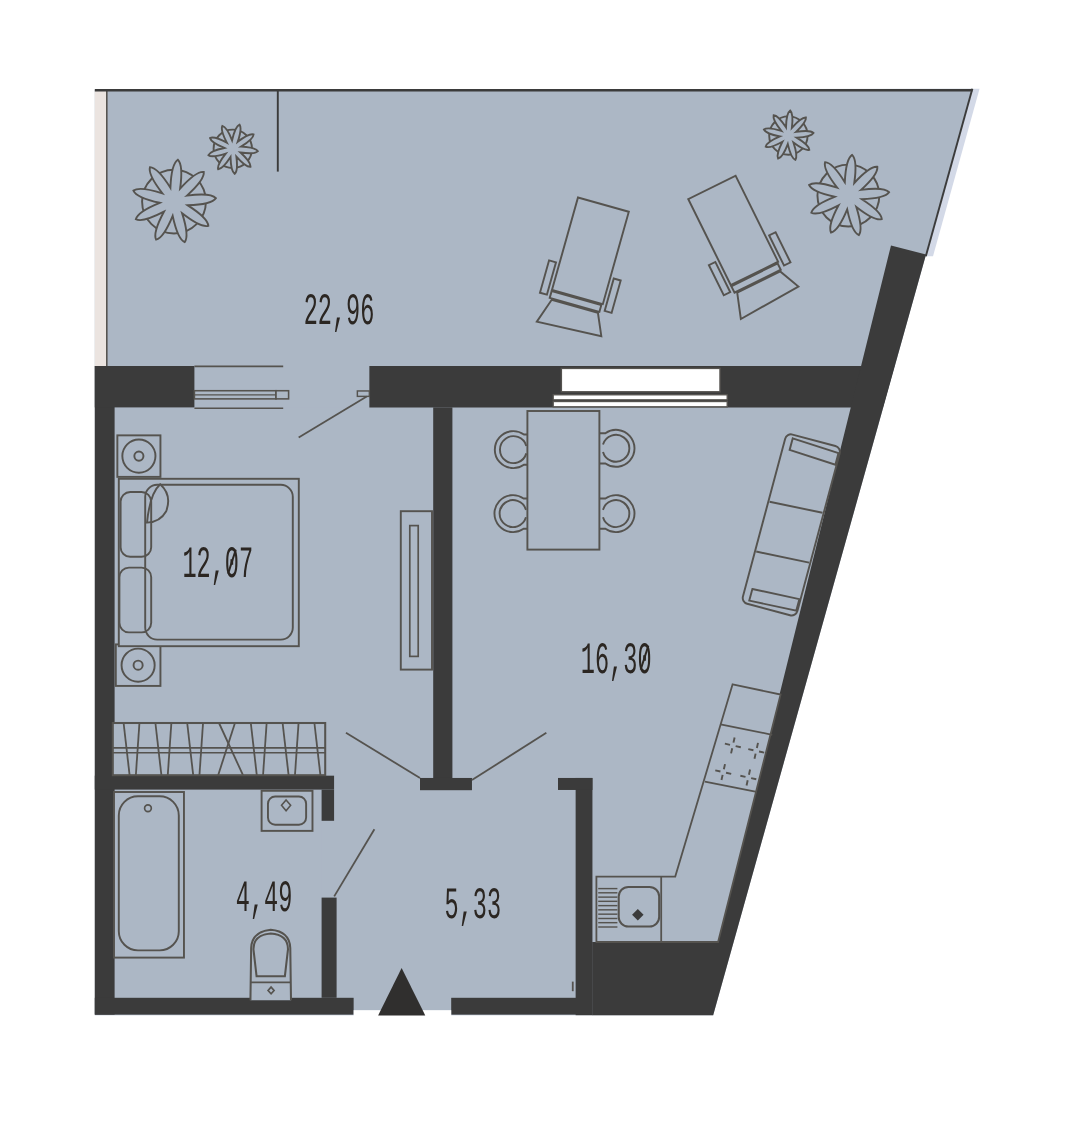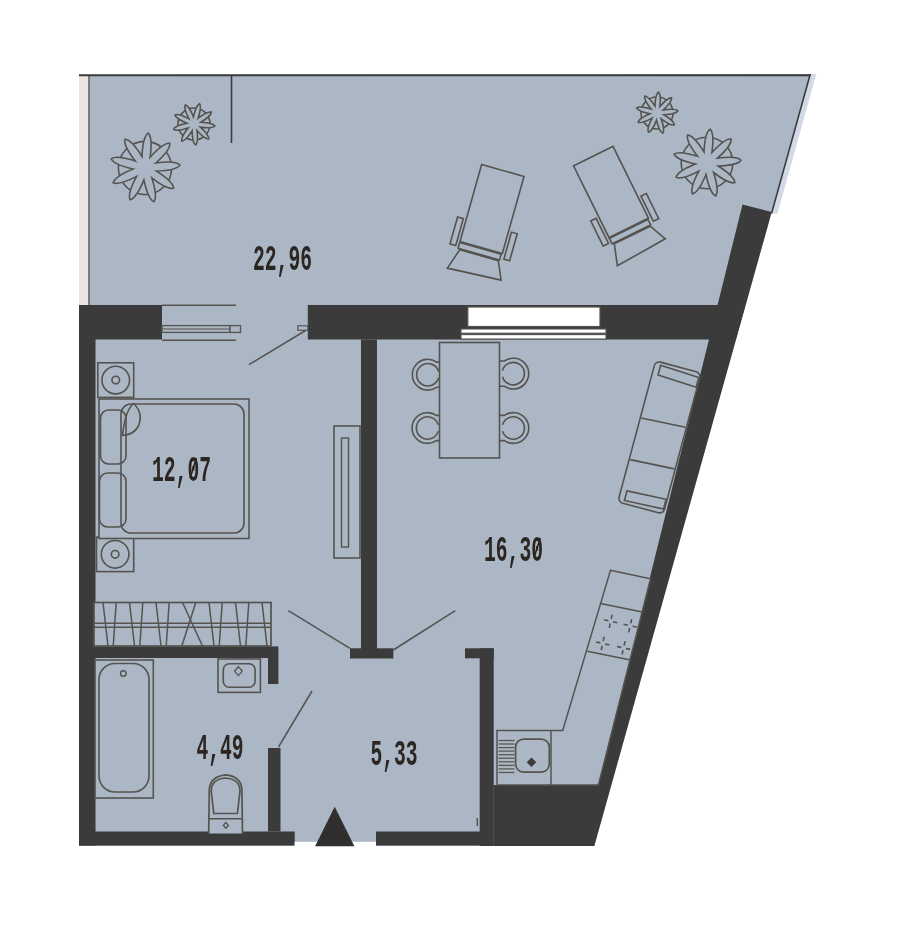--- a/index.html
+++ b/index.html
@@ -1,16 +1,16 @@
 <!DOCTYPE html>
 <html><head>
 <meta charset="utf-8">
 <style>
   html,body{margin:0;padding:0;background:#ffffff;}
-  .wrap{width:900px;height:936px;position:relative;background:#ffffff;overflow:hidden;font-weight:bold;}
+  .wrap{width:900px;height:936px;position:relative;background:#ffffff;overflow:hidden;}
   svg{display:block;}
   text{font-family:"Liberation Mono",monospace;fill:#2b2622;}
 </style>
 </head>
 <body>
 <div class="wrap">
 <svg width="900" height="936" viewBox="0 0 900 936">
 
 <polygon points="79,75 810.3,74 594.3,846 79,846" fill="#acb7c5"></polygon>
 

